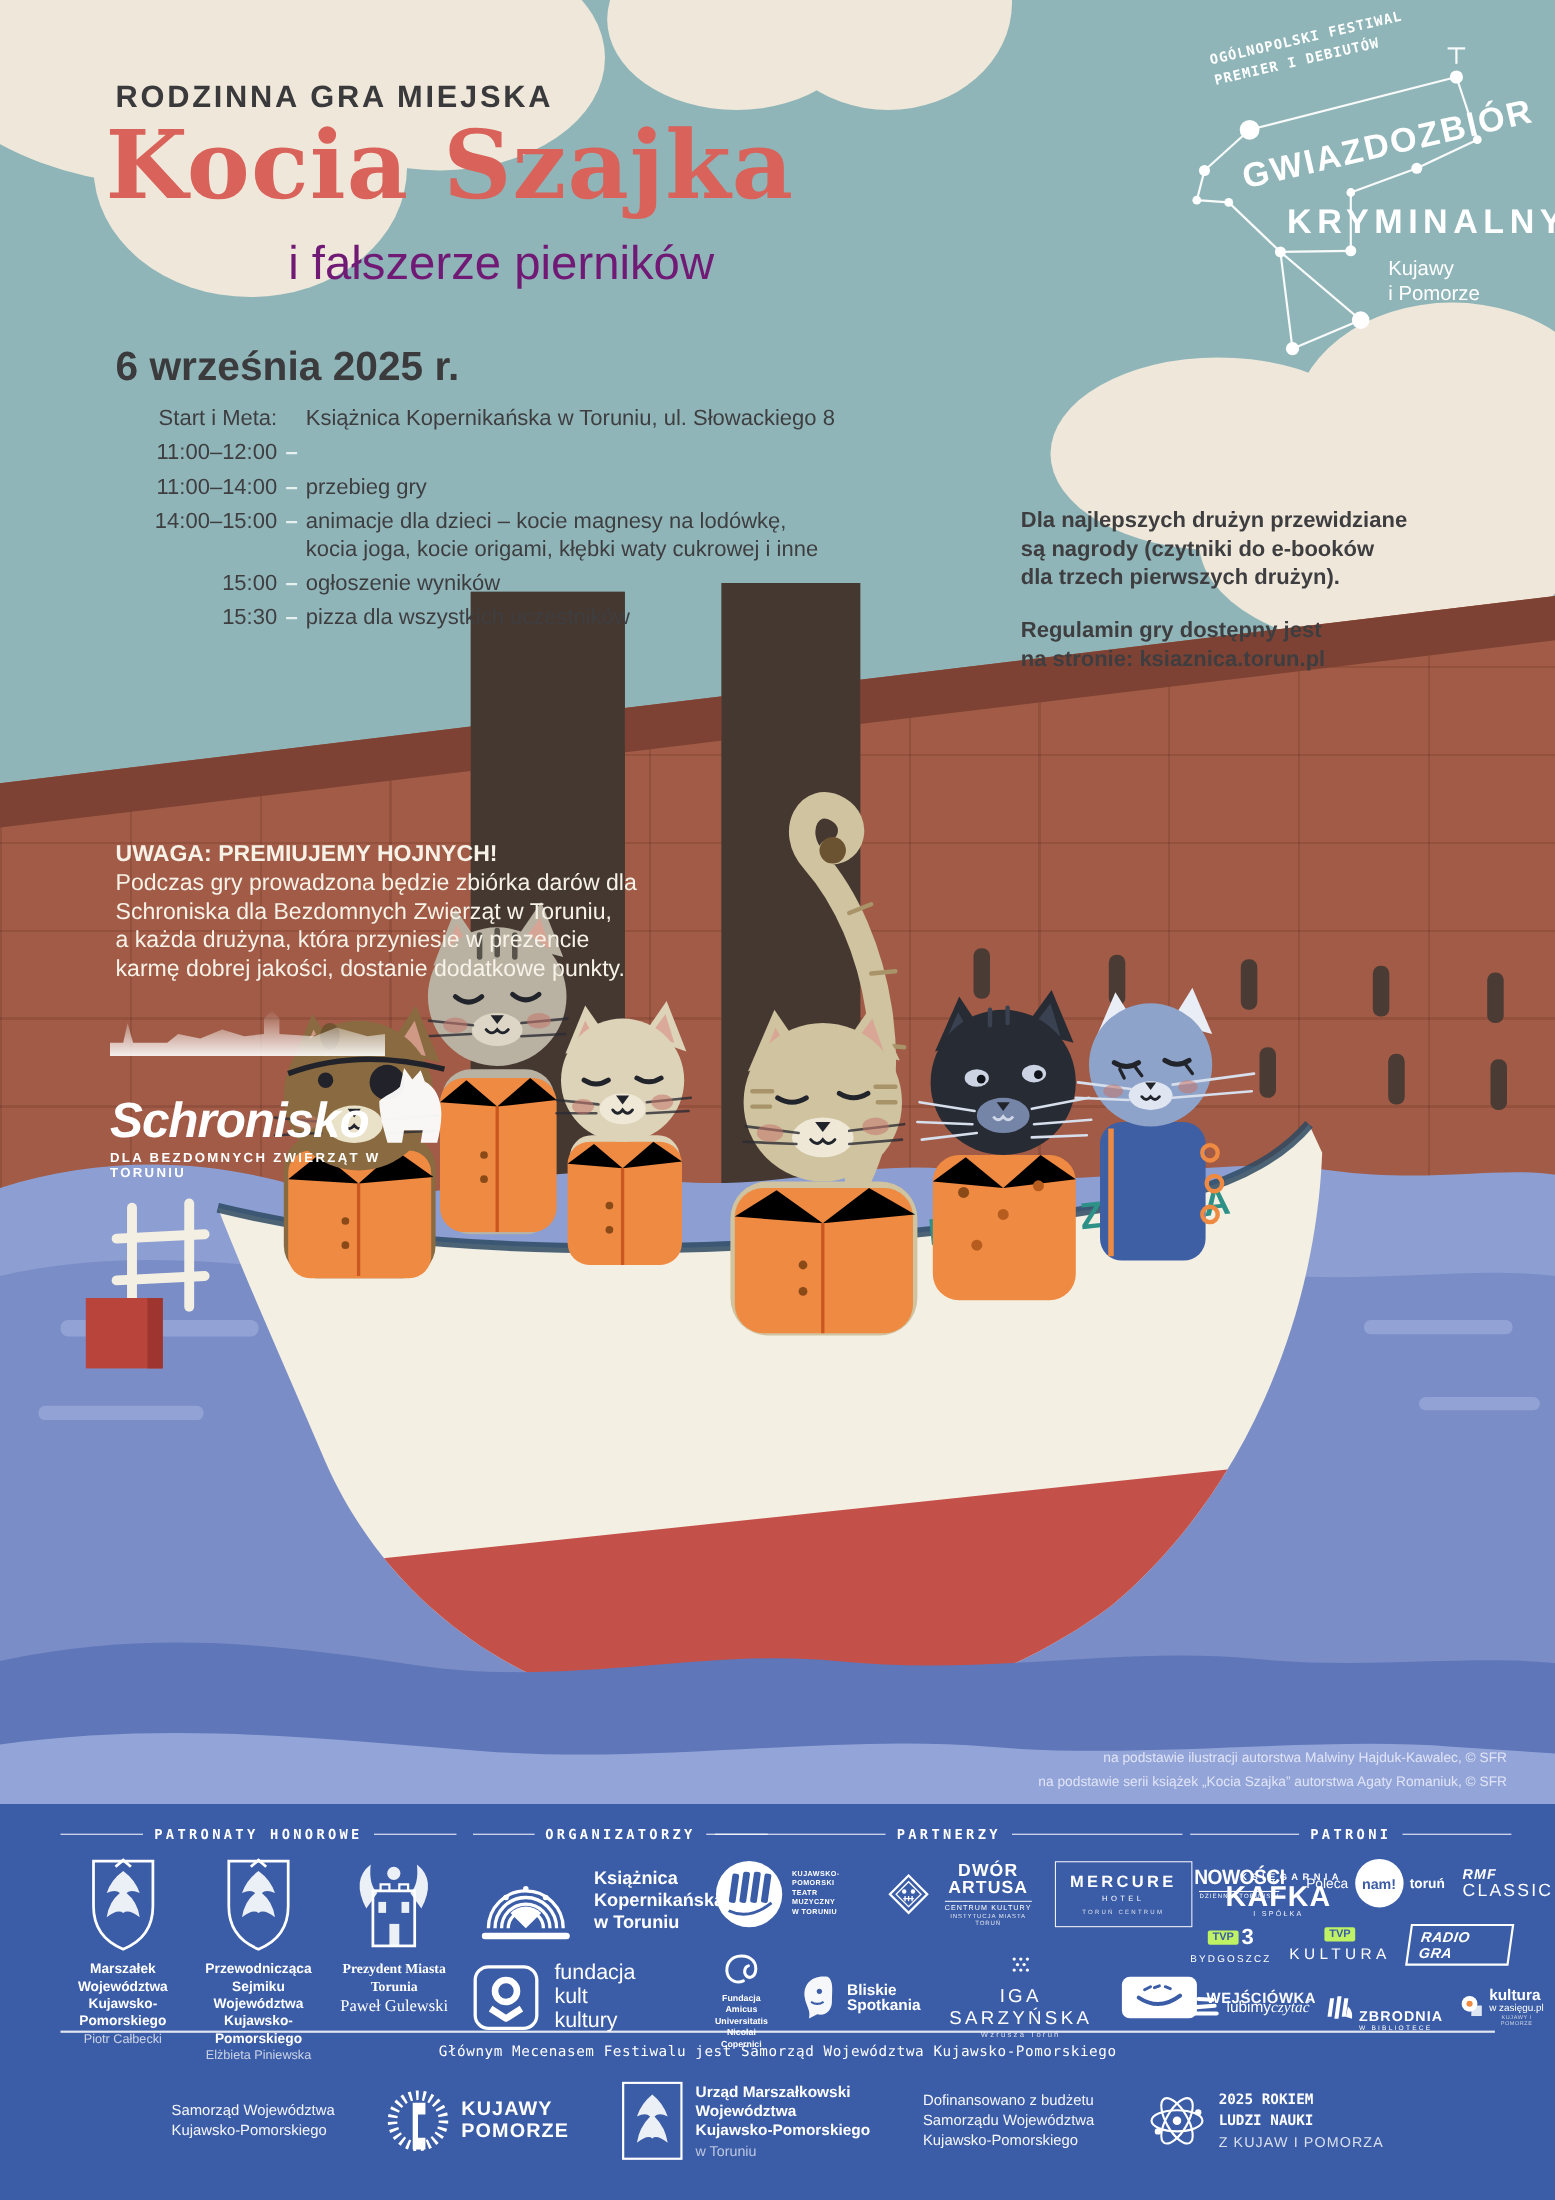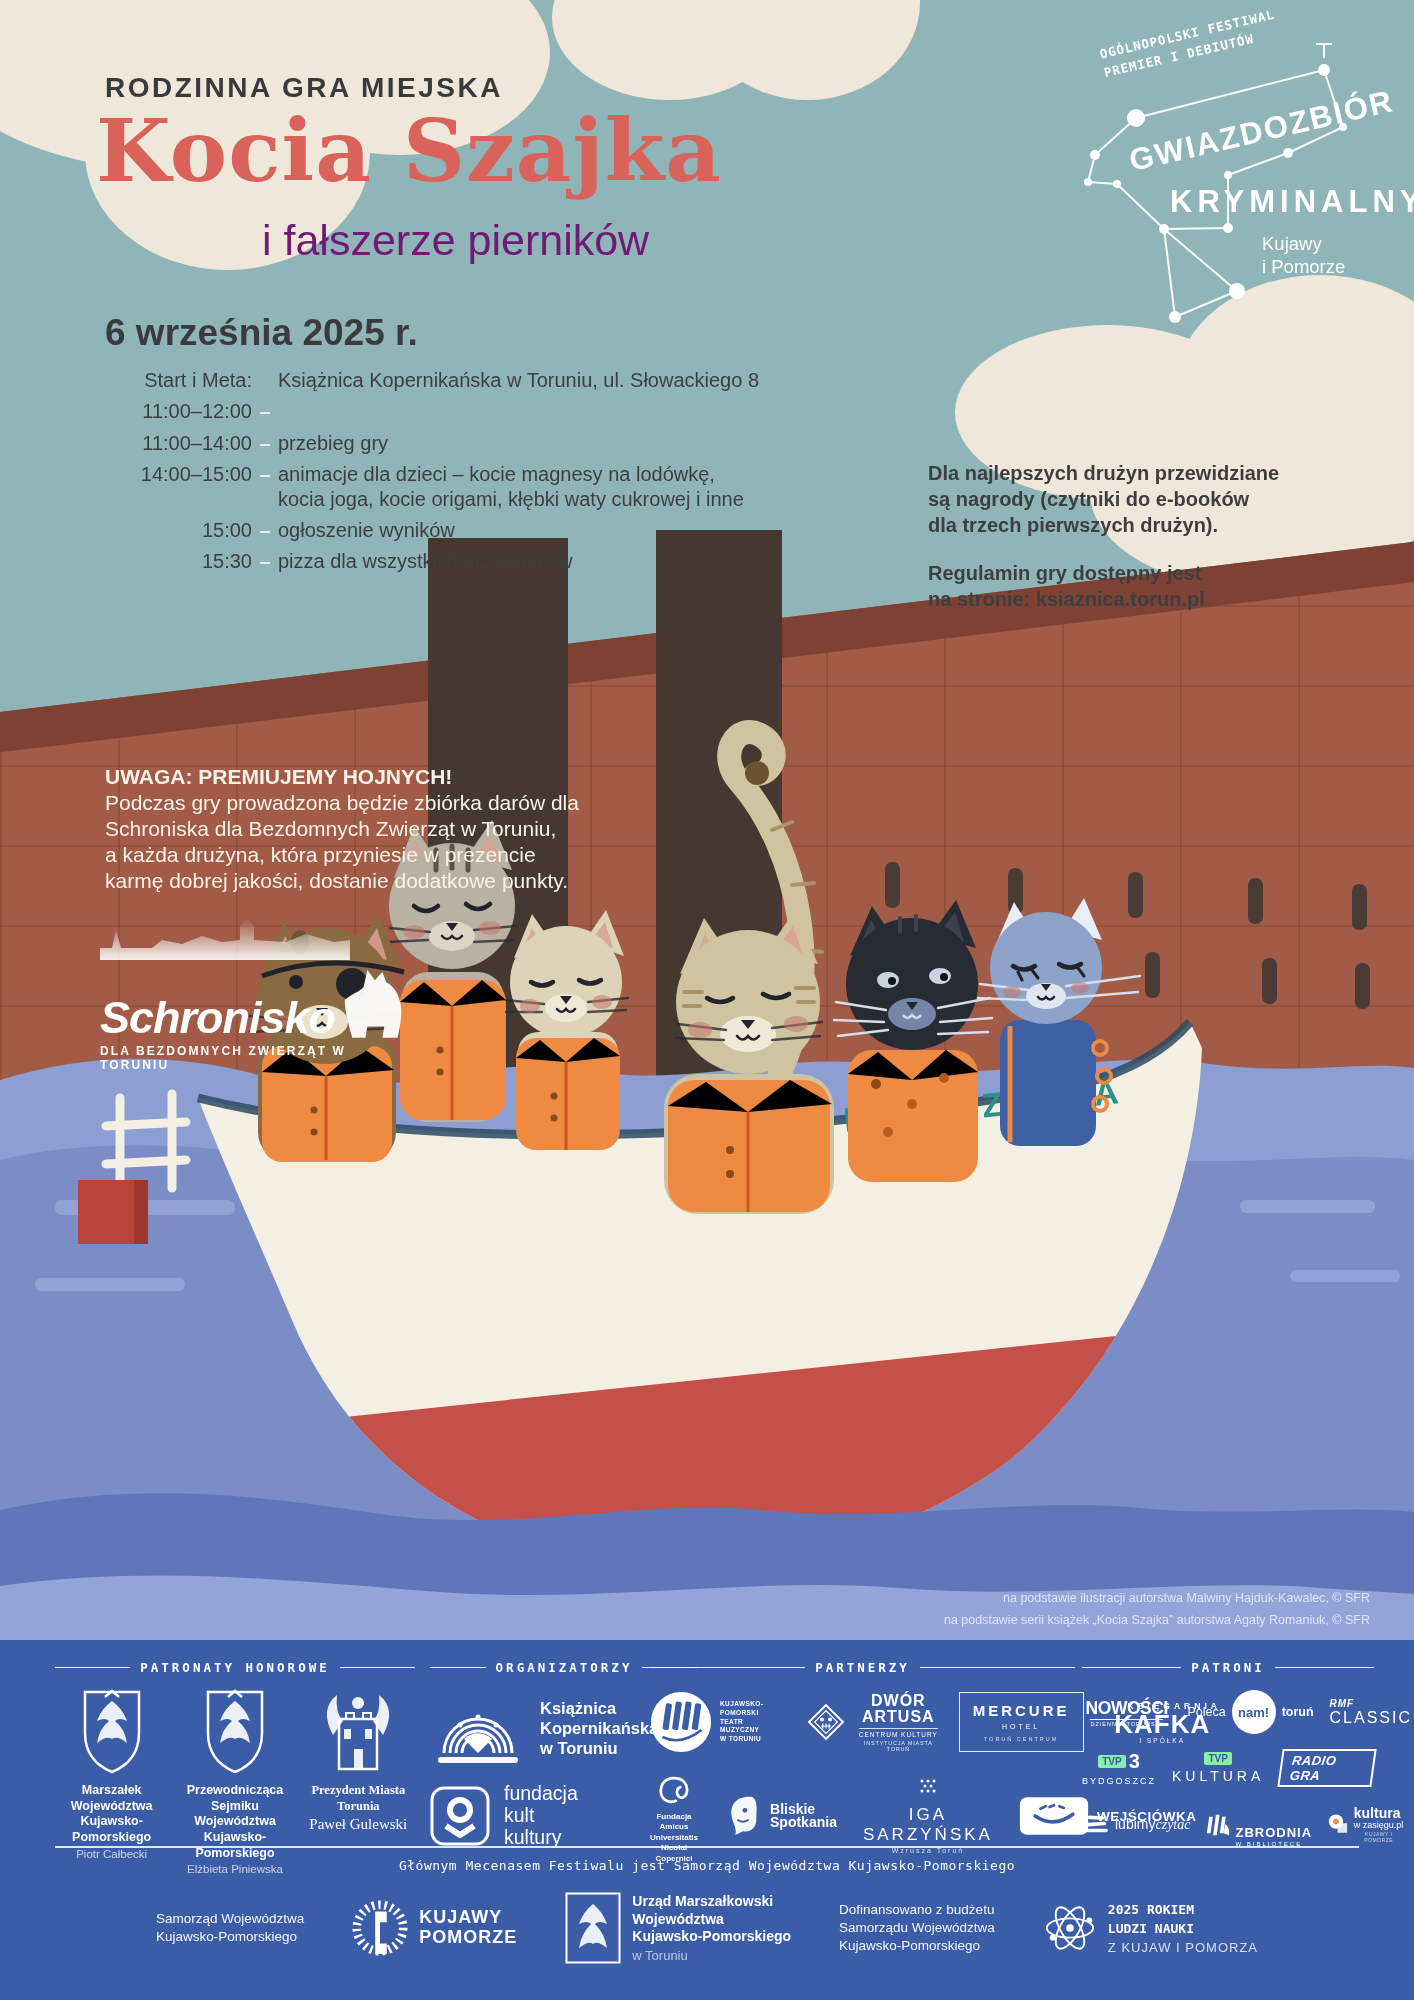--- a/index.html
+++ b/index.html
@@ -105,23 +105,23 @@
   .iga1{font-size:17px;letter-spacing:3px;margin-top:12px;}
   .iga2{font-size:7px;letter-spacing:2px;opacity:.8;margin-top:2px;}
   .wej-t{font-size:13.5px;font-weight:800;letter-spacing:.5px;}
   .patrow{display:flex;align-items:center;gap:16px;margin-top:15px;}
   .nowosci{font-size:19px;font-weight:800;letter-spacing:-.5px;transform:scaleX(.92);line-height:1;}
   .nowosci-sub{font-size:5.5px;letter-spacing:1px;border-top:1.5px solid #fff;margin-top:2px;padding-top:1px;}
   .poleca{font-size:12.5px;}
   .namcirc{width:44px;height:44px;border-radius:50%;background:#fff;color:#3b5ca6;display:flex;
     align-items:center;justify-content:center;font-weight:800;font-size:13px;}
   .torun{font-size:12.5px;font-weight:700;}
-  .rmf1{font-size:10px;font-style:italic;font-weight:800;letter-spacing:1px;}
+  .rmf1{font-size:13px;font-style:italic;font-weight:800;letter-spacing:1px;}
   .rmf2{font-size:16px;letter-spacing:2px;}
-  .tvpbox{background:#86efac;color:#3b5ca6;font-weight:800;font-size:10px;padding:1px 4px;border-radius:2px;}
+  .tvpbox{background:#bef264;color:#3b5ca6;font-weight:800;font-size:10px;padding:1px 4px;border-radius:2px;}
   .tvp3num{font-size:20px;font-weight:800;margin-left:3px;}
   .tvpsub{font-size:9px;letter-spacing:2px;margin-top:3px;}
   .tvpk{font-size:14px;letter-spacing:4px;font-weight:400;margin-top:3px;}
   .radiogra{border:2px solid #fff;transform:skewX(-8deg);padding:2px 9px;font-style:italic;
     font-weight:900;font-size:13px;letter-spacing:.5px;}
   .lubimy{font-size:14px;}
   .lubimy i{font-family:"Liberation Serif","DejaVu Serif",serif;}
   .zbr1{font-size:13px;font-weight:800;letter-spacing:1px;line-height:1;margin-top:24px;}
   .zbr2{font-size:6px;letter-spacing:2px;margin-top:2px;}
   .kul1{font-size:14px;font-weight:800;line-height:1;}

